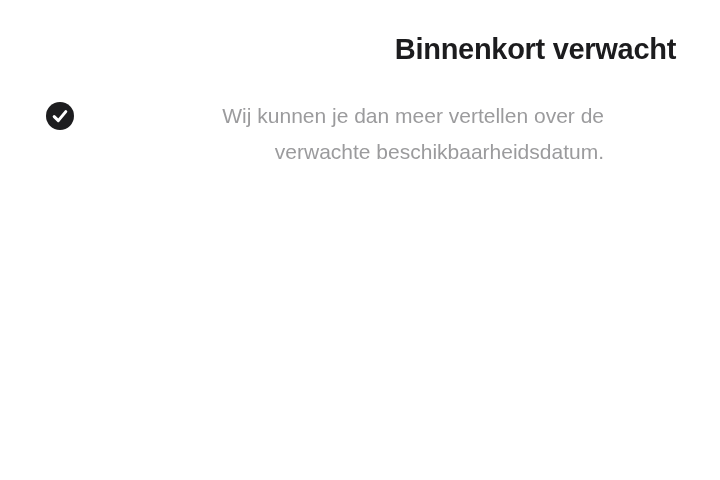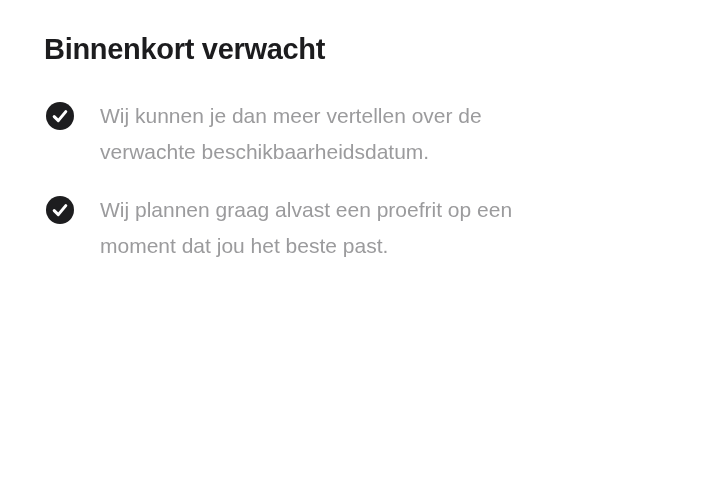--- a/index.html
+++ b/index.html
@@ -10,20 +10,21 @@
     height: 480px;
     overflow: hidden;
     font-family: "Liberation Sans", "DejaVu Sans", sans-serif;
   }
   .panel {
     box-sizing: border-box;
     width: 720px;
     height: 480px;
     padding: 30px 44px 0 44px;
     background: var(--background, #ffffff);
+    text-align: right;
   }
   .page-title {
     margin: 0;
     font-size: 29px;
     line-height: 38px;
     font-weight: 700;
     letter-spacing: -0.3px;
     color: var(--heading, #1c1c1e);
   }
   .intro-text {
@@ -36,20 +37,21 @@
   }
   .benefit-list {
     list-style: none;
     margin: 30px 0 0 0;
     padding: 0;
   }
   .benefit-item {
     display: flex;
     align-items: flex-start;
     margin: 0 0 22px 0;
+    gap: 36px;
   }
   .check-circle {
     flex: 0 0 auto;
     width: 28px;
     height: 28px;
     margin: 4px 0 0 2px;
     display: inline-flex;
   }
   .check-circle svg { display: block; }
   .benefit-text {
@@ -73,23 +75,14 @@
     <li class="benefit-item">
       <span class="check-circle">
         <svg width="28" height="28" viewBox="0 0 28 28" aria-hidden="true">
           <circle cx="14" cy="14" r="14" fill="var(--check-circle, #1d1d1f)"></circle>
           <path d="M8.2 14.6 L12.3 18.6 L19.8 9.6" fill="none" stroke="var(--check-mark, #ffffff)" stroke-width="3" stroke-linecap="round" stroke-linejoin="round"></path>
         </svg>
       </span>
       <span class="benefit-text">Wij kunnen je dan meer vertellen over de verwachte beschikbaarheidsdatum.</span>
     </li>
 
-    <li class="benefit-item">
-      <span class="check-circle">
-        <svg width="28" height="28" viewBox="0 0 28 28" aria-hidden="true">
-          <circle cx="14" cy="14" r="14" fill="var(--check-circle, #1d1d1f)"></circle>
-          <path d="M8.2 14.6 L12.3 18.6 L19.8 9.6" fill="none" stroke="var(--check-mark, #ffffff)" stroke-width="3" stroke-linecap="round" stroke-linejoin="round"></path>
-        </svg>
-      </span>
-      <span class="benefit-text">Wij plannen graag alvast een proefrit op een moment dat jou het beste past.</span>
-    </li>
   </ul>
 </main>
 
 </body></html>

